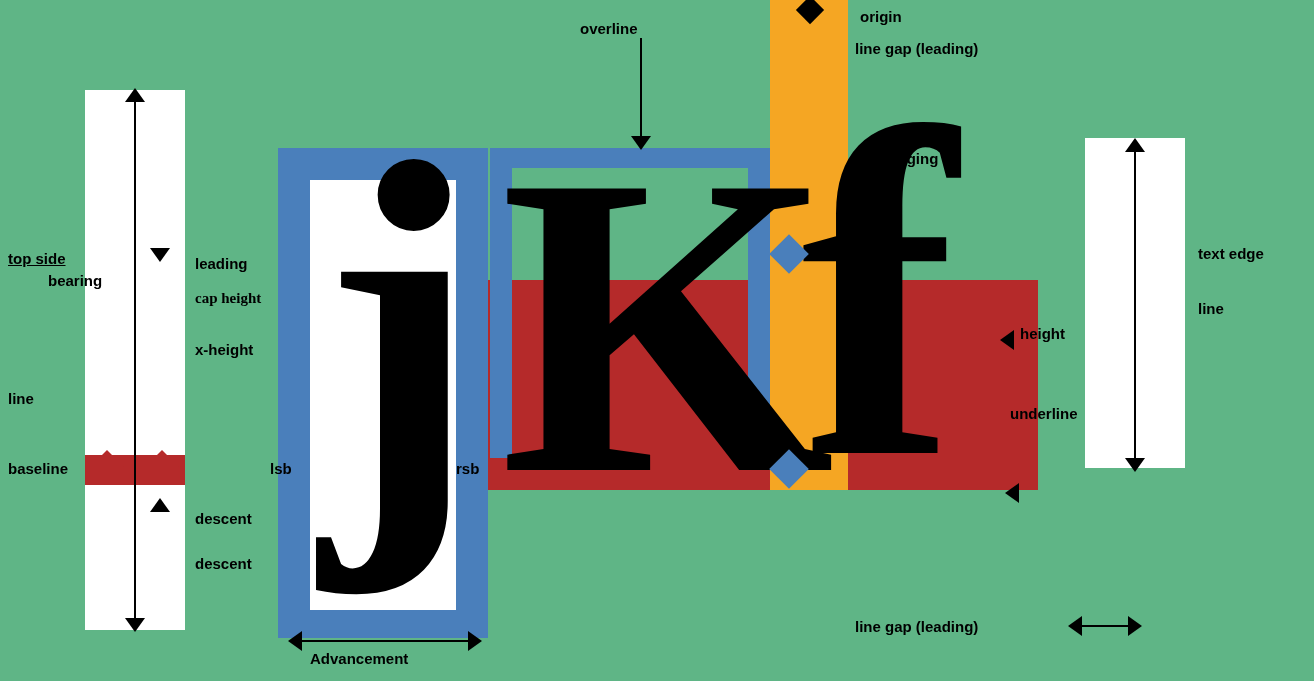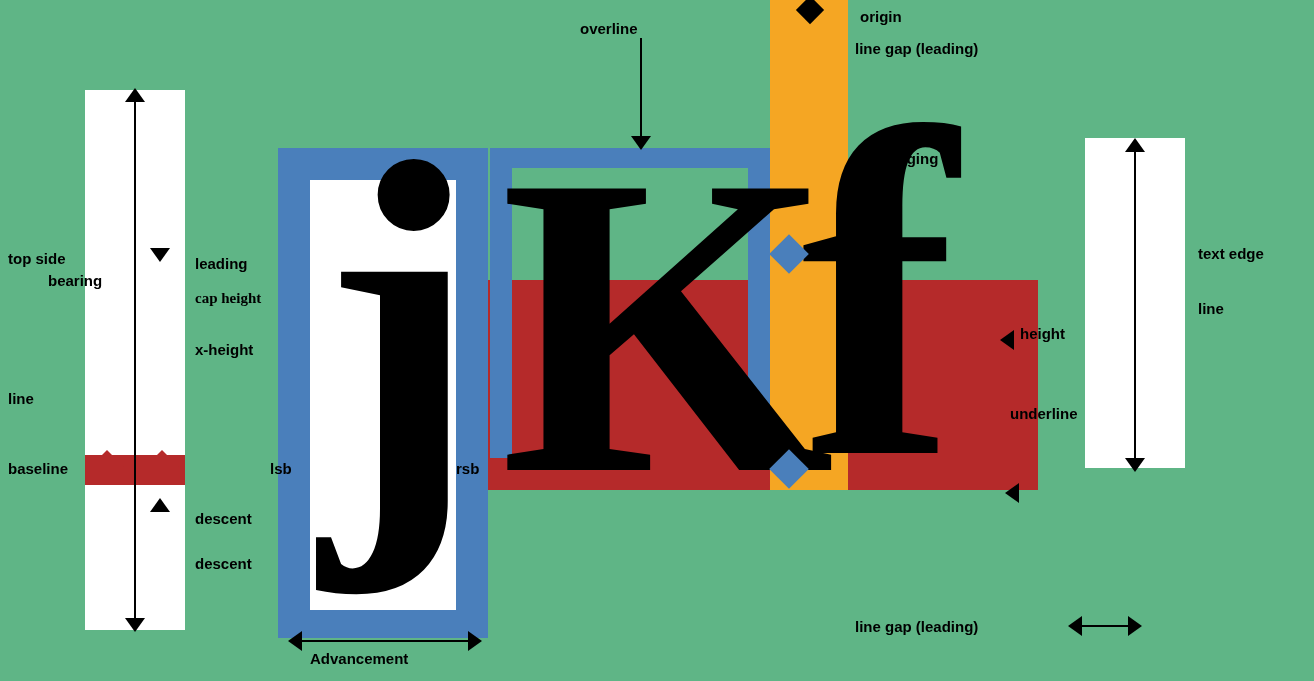--- a/index.html
+++ b/index.html
@@ -96,21 +96,21 @@
   <div class="abs tri-left" style="left:1005px; top:483px;"></div>
 
   <div class="abs stem-v" style="left:1134px; top:150px; height:310px;"></div>
   <div class="abs tri-up" style="left:1125px; top:138px;"></div>
   <div class="abs tri-down" style="left:1125px; top:458px;"></div>
 
   <div class="abs stem-h" style="left:1080px; top:625px; width:50px;"></div>
   <div class="abs tri-left" style="left:1068px; top:616px;"></div>
   <div class="abs tri-right" style="left:1128px; top:616px;"></div>
 
-  <div class="abs label" style="left:8px; top:250px;">top side</div>
+  <div class="abs label" style="left:8px; top:250px;text-decoration:underline;">top side</div>
 
   <div class="abs label" style="left:8px; top:272px;margin-left:40px;">bearing</div>
 
   <div class="abs label" style="left:8px; top:390px;">line</div>
 
   <div class="abs label" style="left:8px; top:460px;">baseline</div>
 
   <div class="abs label" style="left:195px; top:255px;">leading</div>
 
   <div class="abs label" style="left:195px; top:290px;font-family:Liberation Serif, serif;">cap height</div>

